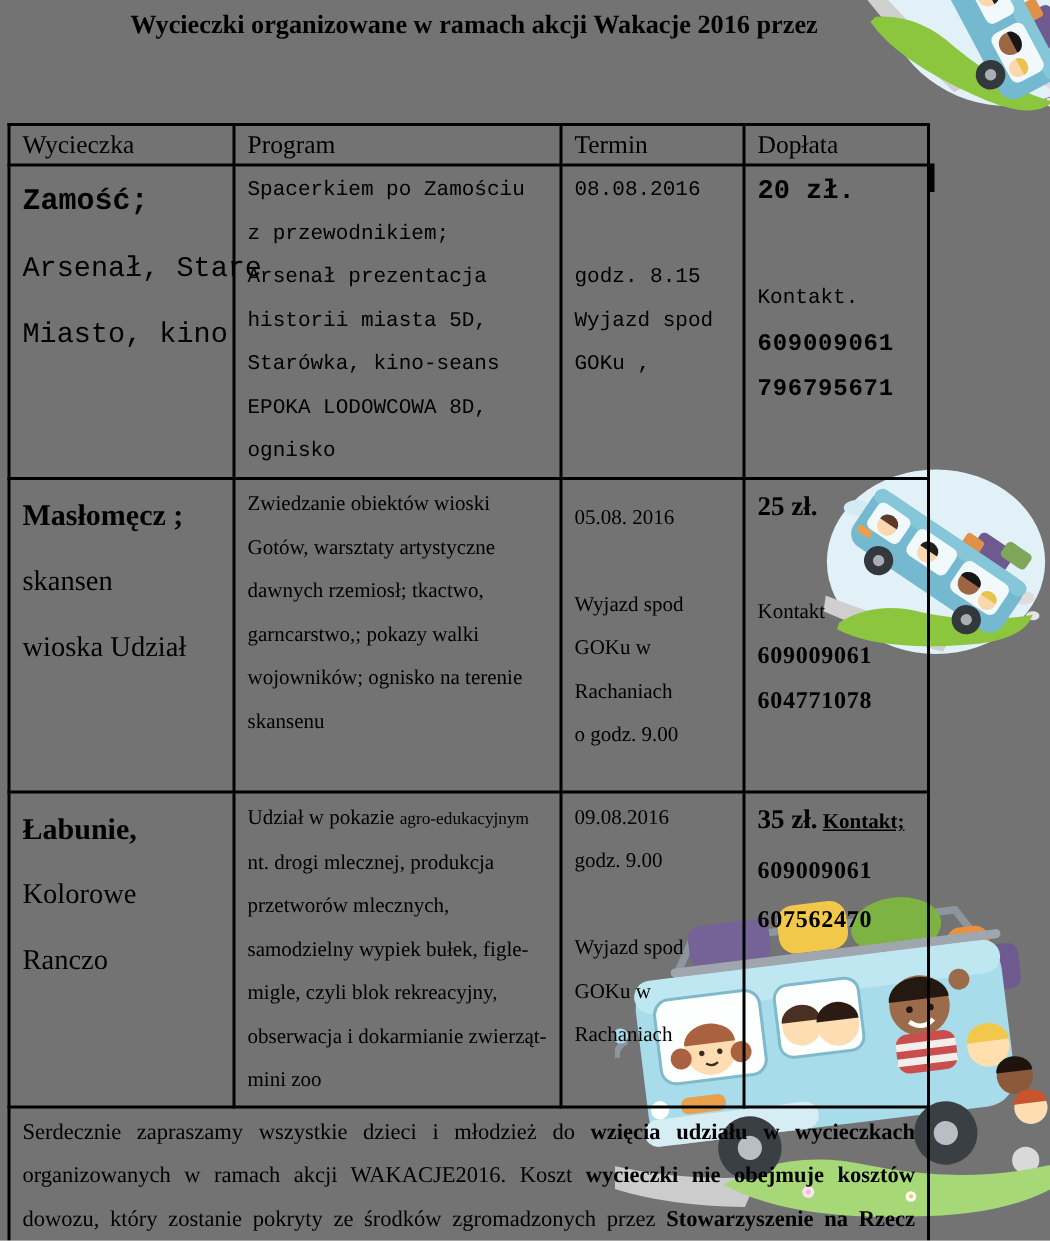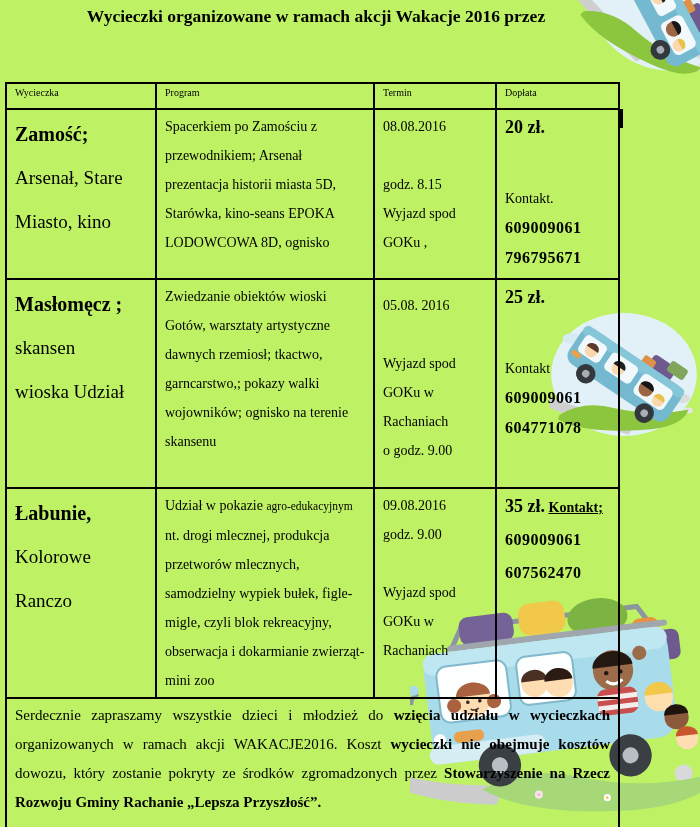--- a/index.html
+++ b/index.html
@@ -1,17 +1,17 @@
 <!DOCTYPE html>
 <html><head>
 <meta charset="utf-8">
 <style>
   html,body{margin:0;padding:0;}
   body{width:700px;height:827px;background:#ffffff;font-family:"Liberation Serif", serif;}
-  .page{position:relative;width:700px;height:827px;overflow:hidden;background:#bef264;}
+  .page{position:relative;width:700px;height:827px;overflow:hidden;background:#737373;}
 
   
   .clip{position:absolute;z-index:1;pointer-events:none;}
   .clip-top{left:584px;top:-62px;width:152px;height:138px;transform:rotate(28deg);}
   .clip-mid{left:549px;top:296px;width:150px;height:160px;}
   .clip-bus{left:410px;top:580px;width:302px;height:242px;}
 
   
   .title{position:absolute;left:0;width:632px;text-align:center;font-weight:bold;
          font-size:17.5px;color:#000;z-index:3;white-space:nowrap;}
@@ -19,22 +19,22 @@
   .title.l2{top:38px;}
 
   
   .cursor{position:absolute;left:620px;top:109px;width:3px;height:19px;background:#000;z-index:4;}
 
   
   table.trips{position:absolute;left:5px;top:82px;width:613px;border-collapse:collapse;
               table-layout:fixed;z-index:2;background:transparent;}
   table.trips td{border:2px solid #000;vertical-align:top;padding:2px 8px;color:#000;}
   tr.r-hdr{height:26px;}
-  tr.r-hdr td{font-size:10px;padding-top:3px;}
-  tr.r1{height:170px;}
+  tr.r-hdr td{font-size:17px;padding-top:3px;}
+  tr.r1{height:170px;font-family:Liberation Mono, monospace;}
   tr.r2{height:209px;}
   tr.r3{height:180px;}
   tr.r-foot{height:142px;}
   tr.r-foot td{border-bottom:none;}
 
   td.trip{font-size:19px;padding-top:6px;}
   td.trip div{line-height:44px;white-space:nowrap;}
   .trip-title{font-size:20px;font-weight:bold;}
 
   td.prog{font-size:14px;}

